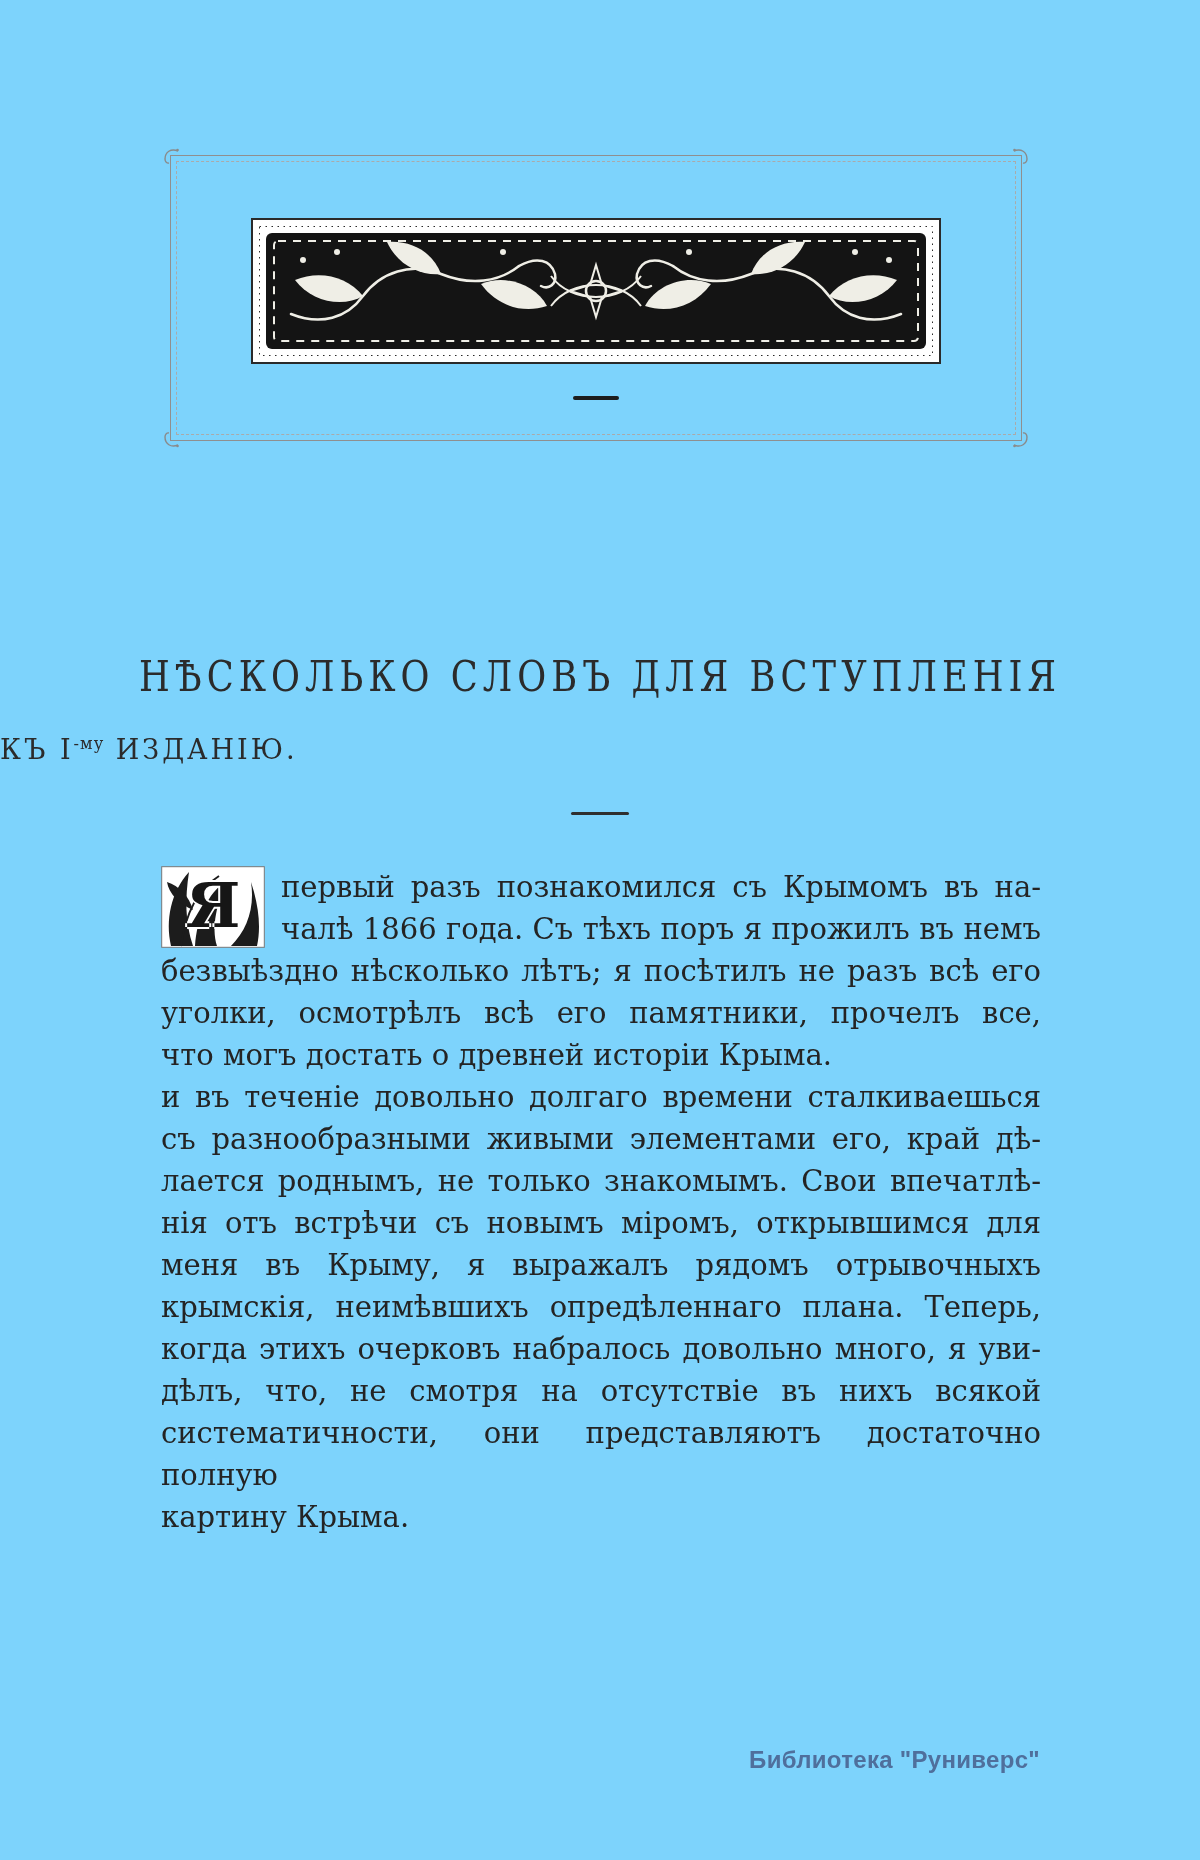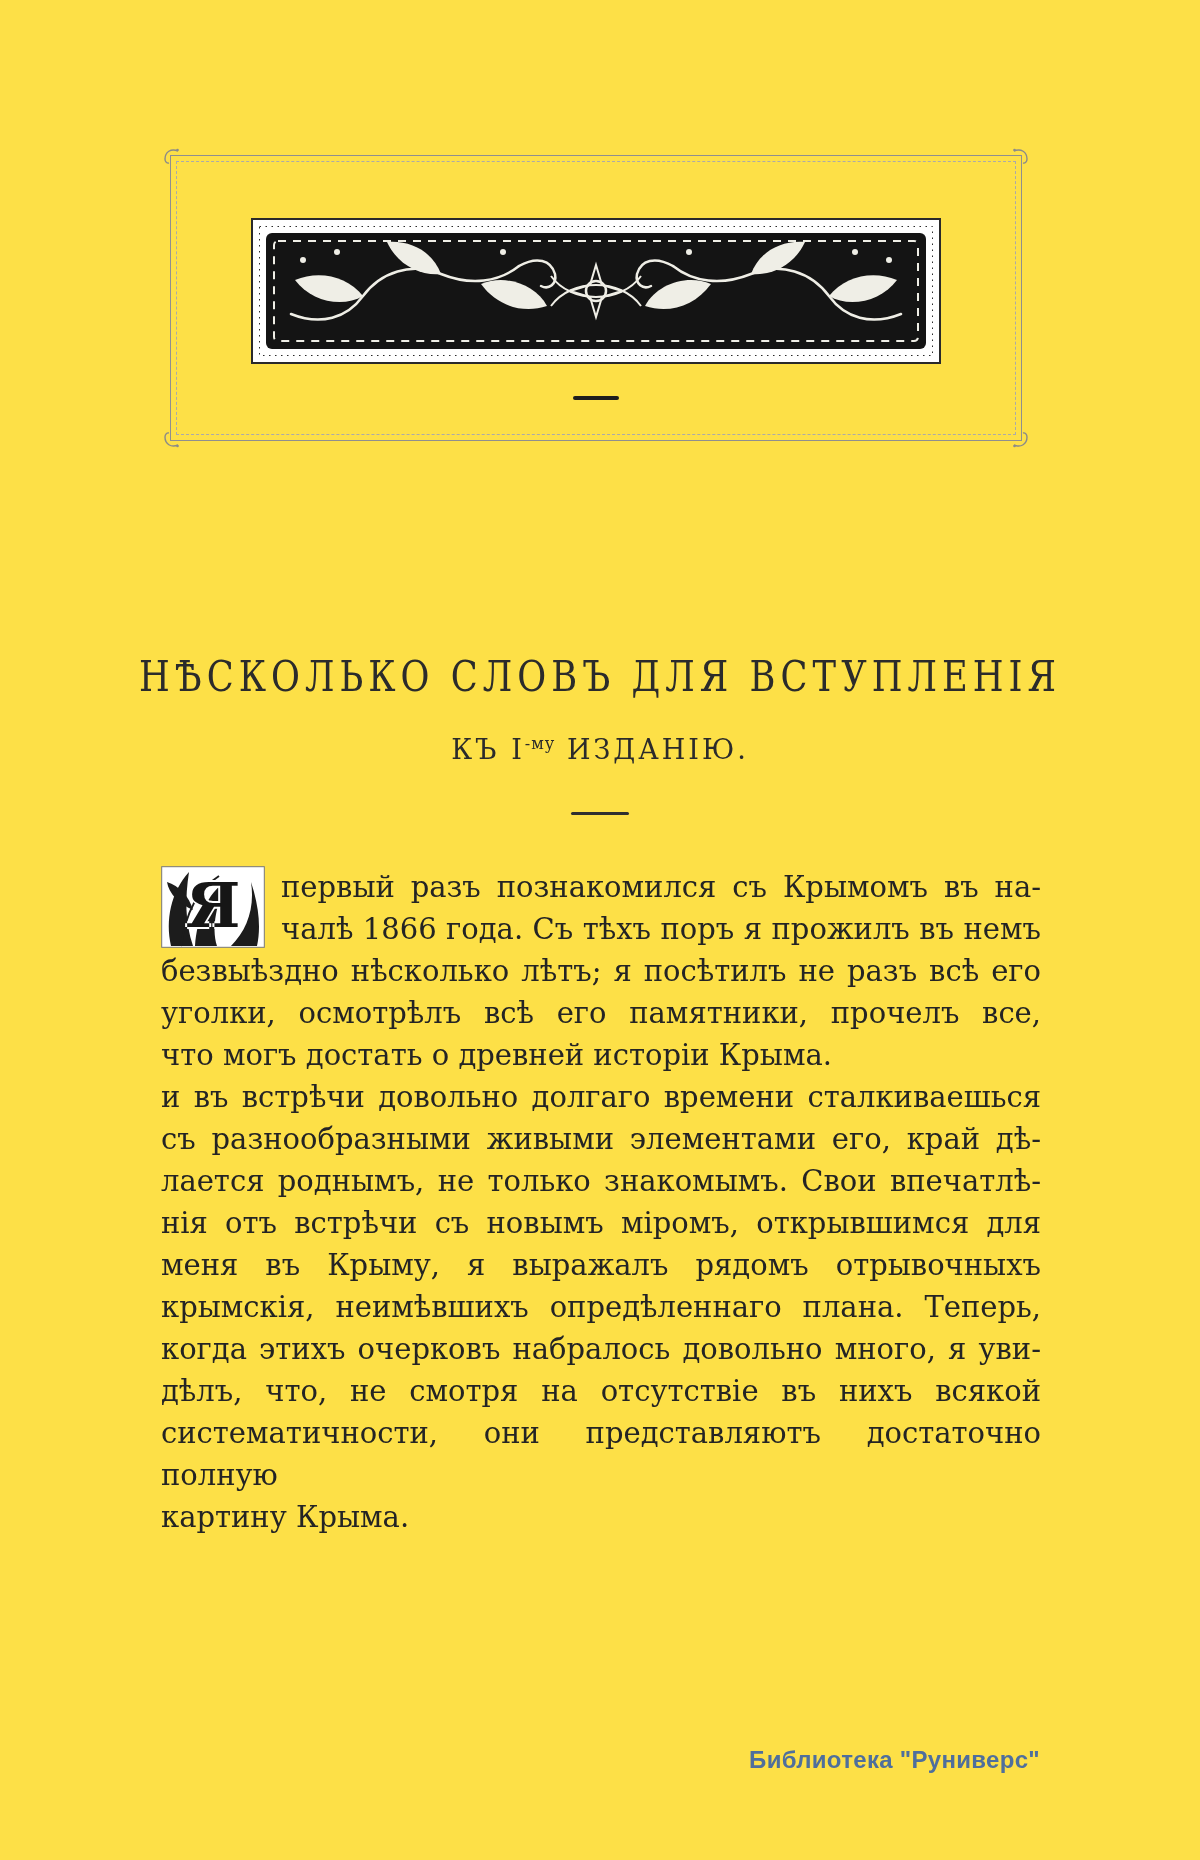--- a/index.html
+++ b/index.html
@@ -1,21 +1,21 @@
 <!DOCTYPE html>
 <html style="--ink: #242424; --watermark: #4f6f9c;"><head>
 <meta charset="utf-8">
 <style>
   html, body { margin: 0; padding: 0; background: #ffffff; }
   .page {
     position: relative;
     width: 1200px;
     height: 1860px;
     margin: 0 auto;
-    background: #fde047;
+    background: #7dd3fc;
     font-family: "DejaVu Serif", serif;
     color: var(--ink, #242424);
     overflow: hidden;
   }
 
   
   .frame {
     position: absolute;
     left: 170px; top: 155px;
     width: 850px; height: 284px;
@@ -61,21 +61,21 @@
     letter-spacing: 6px;
     color: #2b2b2b;
     transform: scaleX(0.84);
     transform-origin: 50% 50%;
     white-space: nowrap;
   }
   .subtitle {
     position: absolute;
     top: 734px; left: 0;
     width: 100%;
-    text-align: center;
+    text-align: left;
     font-size: 27px;
     font-weight: 500;
     letter-spacing: 3px;
     color: #2b2b2b;
   }
   .subtitle sup { font-size: 60%; letter-spacing: 1px; }
   .divider {
     position: absolute;
     top: 812px; left: 50%;
     transform: translateX(-50%);
@@ -201,21 +201,21 @@
     </div>
 
   <div class="para">
         <div class="line">первый разъ познакомился съ Крымомъ въ на-</div>
         <div class="line">чалѣ 1866 года. Съ тѣхъ поръ я прожилъ въ немъ</div>
         <div class="line">безвыѣздно нѣсколько лѣтъ; я посѣтилъ не разъ всѣ его</div>
         <div class="line">уголки, осмотрѣлъ всѣ его памятники, прочелъ все,</div>
         <div class="line last">что могъ достать о древней исторіи Крыма.</div>
       </div>
       <div class="para">
-        <div class="line">и въ встрѣчи довольно долгаго времени сталкиваешься</div>
+        <div class="line">и въ теченіе довольно долгаго времени сталкиваешься</div>
         <div class="line">съ разнообразными живыми элементами его, край дѣ-</div>
         <div class="line">лается роднымъ, не только знакомымъ. Свои впечатлѣ-</div>
         <div class="line">нія отъ встрѣчи съ новымъ міромъ, открывшимся для</div>
         <div class="line">меня въ Крыму, я выражалъ рядомъ отрывочныхъ</div>
         <div class="line">крымскія, неимѣвшихъ опредѣленнаго плана. Теперь,</div>
         <div class="line">когда этихъ очерковъ набралось довольно много, я уви-</div>
         <div class="line">дѣлъ, что, не смотря на отсутствіе въ нихъ всякой</div>
         <div class="line">систематичности, они представляютъ достаточно полную</div>
         <div class="line last">картину Крыма.</div>
       </div>

